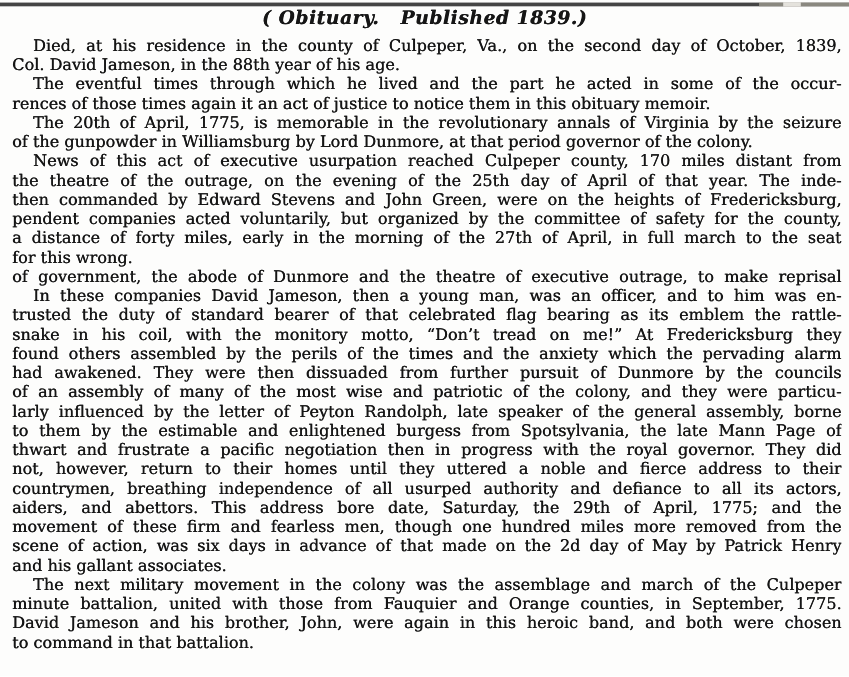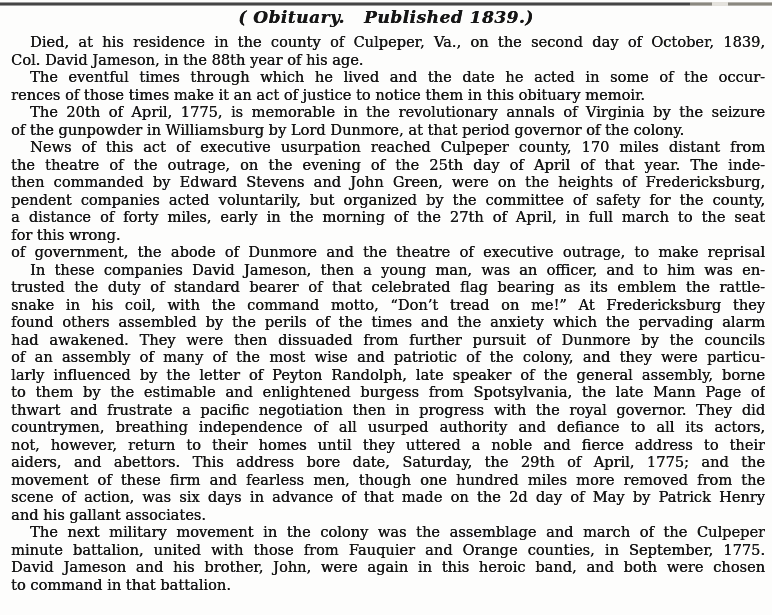--- a/index.html
+++ b/index.html
@@ -88,48 +88,48 @@
     <div class="top-rule-light"></div>
     <div class="top-rule-notch"></div>
   </div>
   <h1 class="title">( Obituary.   Published 1839.)</h1>
   <div class="doc" id="doc">
       <div class="para">
         <div class="line first">Died, at his residence in the county of Culpeper, Va., on the second day of October, 1839,</div>
         <div class="line last">Col. David Jameson, in the 88th year of his age.</div>
       </div>
       <div class="para">
-        <div class="line first">The eventful times through which he lived and the date he acted in some of the occur-</div>
-        <div class="line last">rences of those times make it an act of justice to notice them in this obituary memoir.</div>
+        <div class="line first">The eventful times through which he lived and the part he acted in some of the occur-</div>
+        <div class="line last">rences of those times again it an act of justice to notice them in this obituary memoir.</div>
       </div>
       <div class="para">
         <div class="line first">The 20th of April, 1775, is memorable in the revolutionary annals of Virginia by the seizure</div>
         <div class="line last">of the gunpowder in Williamsburg by Lord Dunmore, at that period governor of the colony.</div>
       </div>
       <div class="para">
         <div class="line first">News of this act of executive usurpation reached Culpeper county, 170 miles distant from</div>
         <div class="line">the theatre of the outrage, on the evening of the 25th day of April of that year.  The inde-</div>
         <div class="line">then commanded by Edward Stevens and John Green, were on the heights of Fredericksburg,</div>
         <div class="line">pendent companies acted voluntarily, but organized by the committee of safety for the county,</div>
         <div class="line">a distance of forty miles, early in the morning of the 27th of April, in full march to the seat</div>
         <div class="line last">for this wrong.</div>
         <div class="line">of government, the abode of Dunmore and the theatre of executive outrage, to make reprisal</div>
       </div>
       <div class="para">
         <div class="line first">In these companies David Jameson, then a young man, was an officer, and to him was en-</div>
         <div class="line">trusted the duty of standard bearer of that celebrated flag bearing as its emblem the rattle-</div>
-        <div class="line">snake in his coil, with the command motto, “Don’t tread on me!”  At Fredericksburg they</div>
+        <div class="line">snake in his coil, with the monitory motto, “Don’t tread on me!”  At Fredericksburg they</div>
         <div class="line">found others assembled by the perils of the times and the anxiety which the pervading alarm</div>
         <div class="line">had awakened.  They were then dissuaded from further pursuit of Dunmore by the councils</div>
         <div class="line">of an assembly of many of the most wise and patriotic of the colony, and they were particu-</div>
         <div class="line">larly influenced by the letter of Peyton Randolph, late speaker of the general assembly, borne</div>
         <div class="line">to them by the estimable and enlightened burgess from Spotsylvania, the late Mann Page of</div>
         <div class="line">thwart and frustrate a pacific negotiation then in progress with the royal governor.  They did</div>
+        <div class="line">not, however, return to their homes until they uttered a noble and fierce address to their</div>
         <div class="line">countrymen, breathing independence of all usurped authority and defiance to all its actors,</div>
-        <div class="line">not, however, return to their homes until they uttered a noble and fierce address to their</div>
         <div class="line">aiders, and abettors.  This address bore date, Saturday, the 29th of April, 1775; and the</div>
         <div class="line">movement of these firm and fearless men, though one hundred miles more removed from the</div>
         <div class="line">scene of action, was six days in advance of that made on the 2d day of May by Patrick Henry</div>
         <div class="line last">and his gallant associates.</div>
       </div>
       <div class="para">
         <div class="line first">The next military movement in the colony was the assemblage and march of the Culpeper</div>
         <div class="line">minute battalion, united with those from Fauquier and Orange counties, in September, 1775.</div>
         <div class="line">David Jameson and his brother, John, were again in this heroic band, and both were chosen</div>
         <div class="line last">to command in that battalion.</div>

